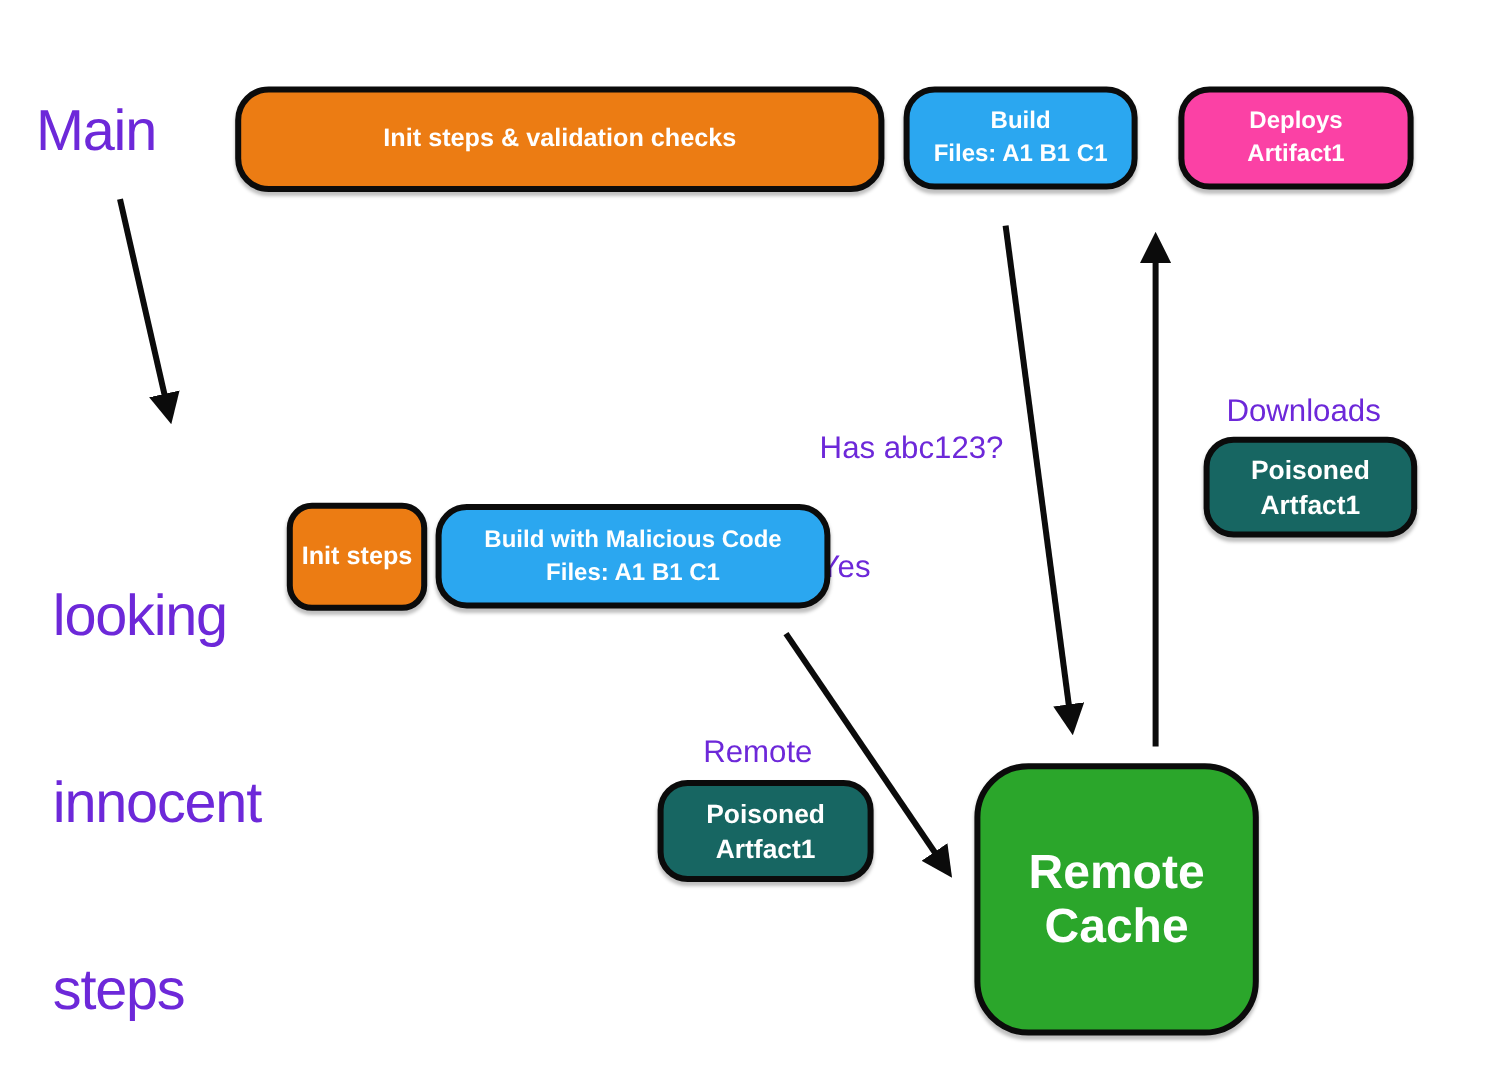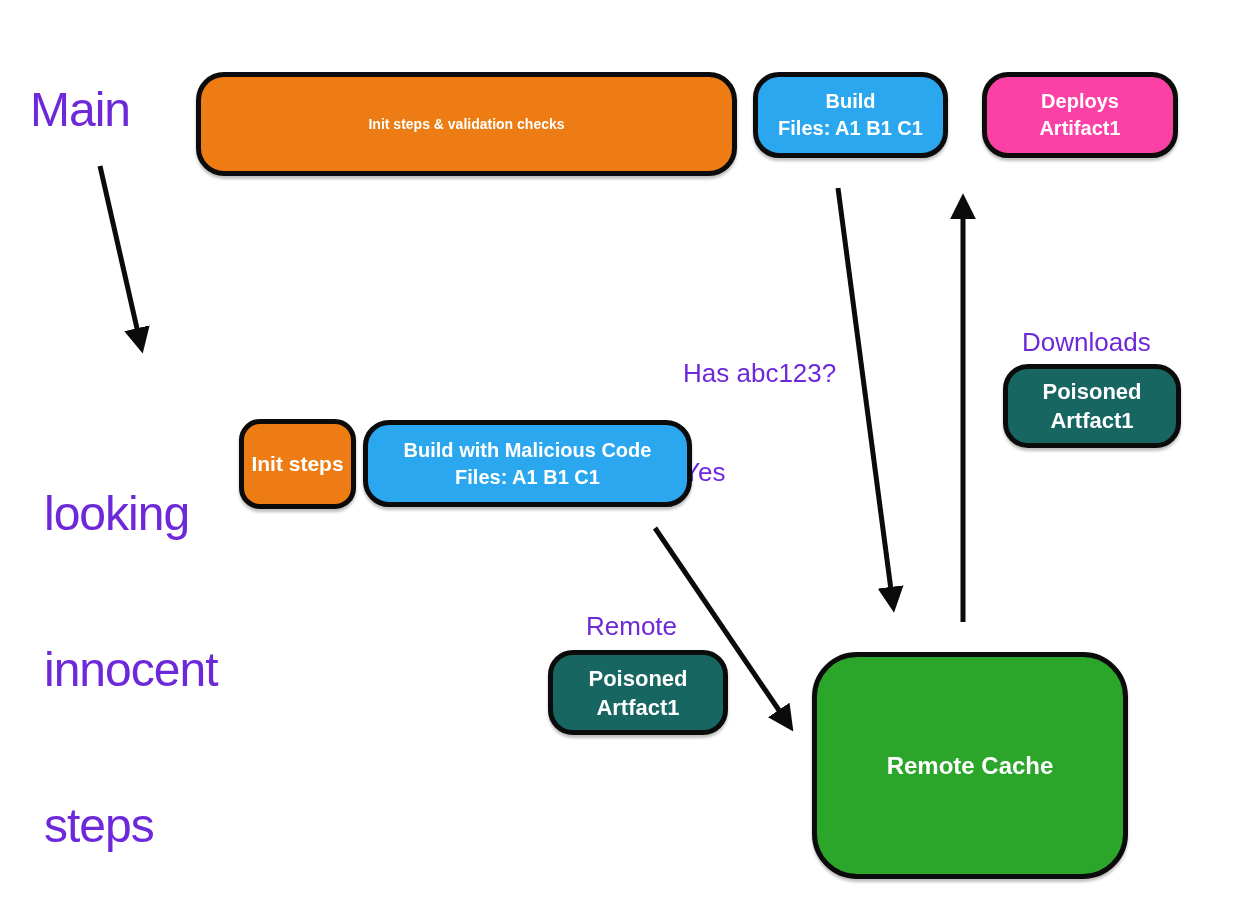--- a/index.html
+++ b/index.html
@@ -22,28 +22,28 @@
     color:#ffffff;
     font-weight:bold;
     text-align:center;
     display:flex;
     flex-direction:column;
     align-items:center;
     justify-content:center;
     box-shadow:0 3px 3px rgba(0,0,0,0.25);
   }
   .node span{display:block;}
-  #n-init-validation{left:196px;top:72px;width:541px;height:104px;border-radius:28px;font-size:14px;}
+  #n-init-validation{left:196px;top:72px;width:541px;height:88px;border-radius:28px;font-size:21px;}
   #n-build-top{left:753px;top:72px;width:195px;height:86px;border-radius:26px;font-size:20px;line-height:27px;}
   #n-deploys{left:982px;top:72px;width:196px;height:86px;border-radius:26px;font-size:20px;line-height:27px;text-align:center;}
   #n-init-steps{left:239px;top:419px;width:117px;height:90px;border-radius:21px;font-size:21px;}
   #n-build-malicious{left:363px;top:420px;width:329px;height:87px;border-radius:26px;font-size:20px;line-height:27px;}
   #n-poisoned-download{left:1003px;top:364px;width:178px;height:84px;border-radius:25px;font-size:22px;line-height:29px;}
   #n-poisoned-upload{left:548px;top:650px;width:180px;height:85px;border-radius:25px;font-size:22px;line-height:29px;}
-  #n-remote-cache{left:812px;top:652px;width:316px;height:227px;border-radius:45px;font-size:24px;}
+  #n-remote-cache{left:812px;top:636px;width:237px;height:227px;border-radius:45px;font-size:40px;}
   #lbl-main{left:30px;top:84px;}
   #lbl-innocent{left:44px;top:384px;}
   #lbl-has-abc{left:683px;top:291px;}
   #lbl-downloads{left:1022px;top:326px;}
   #lbl-uploads{left:586px;top:610px;}
 </style>
 </head>
 <body>
 
 <div id="canvas">

